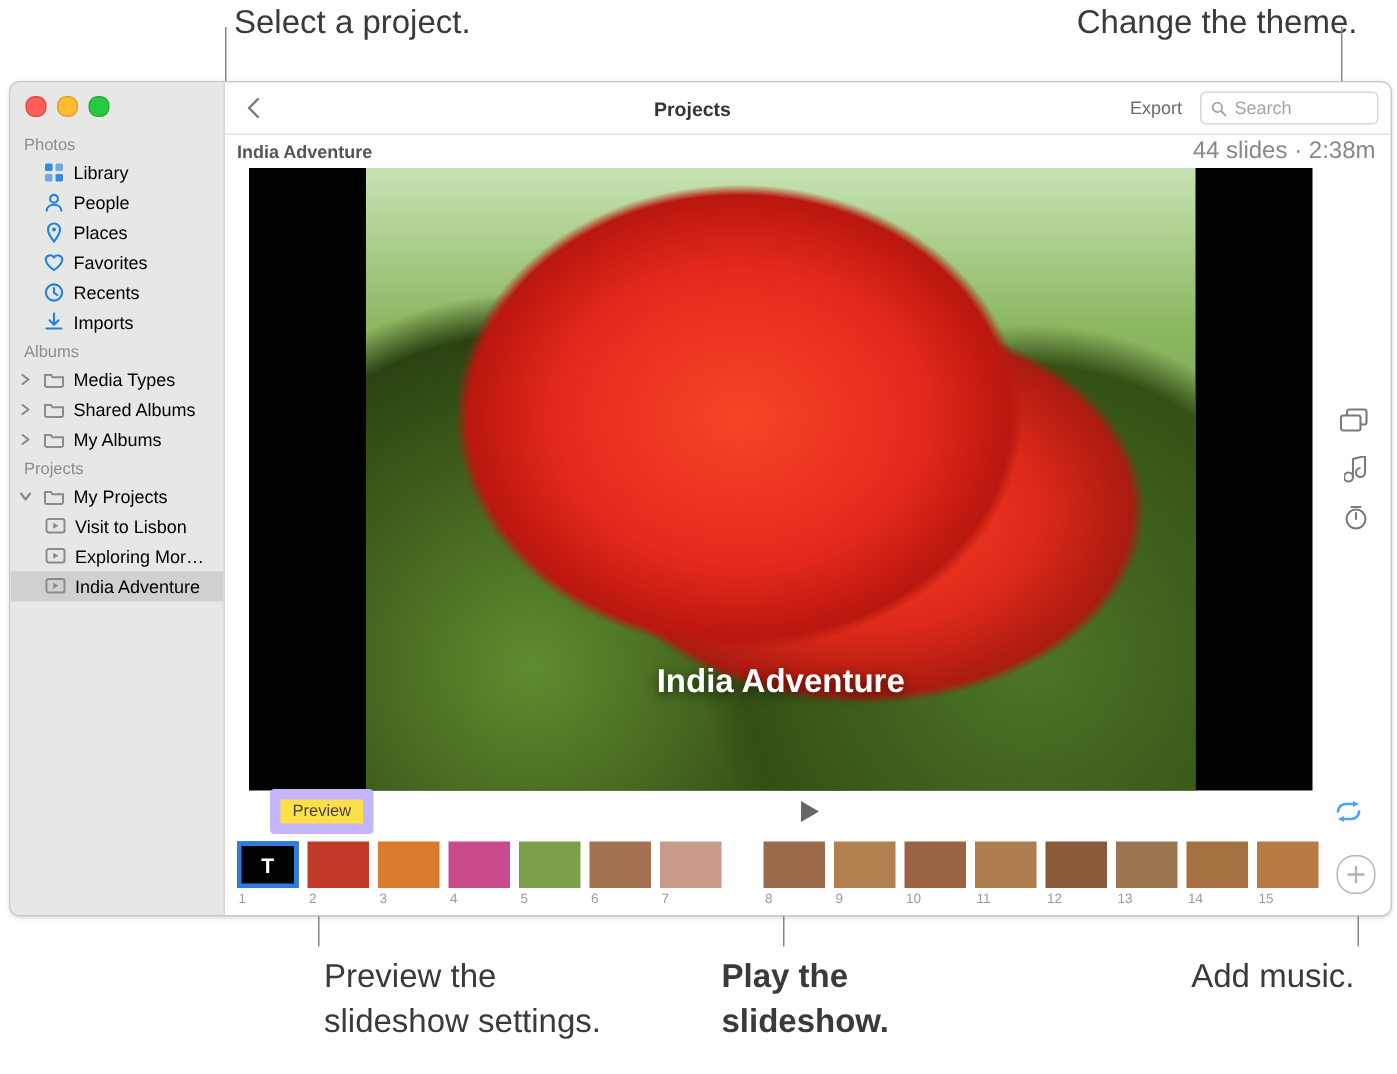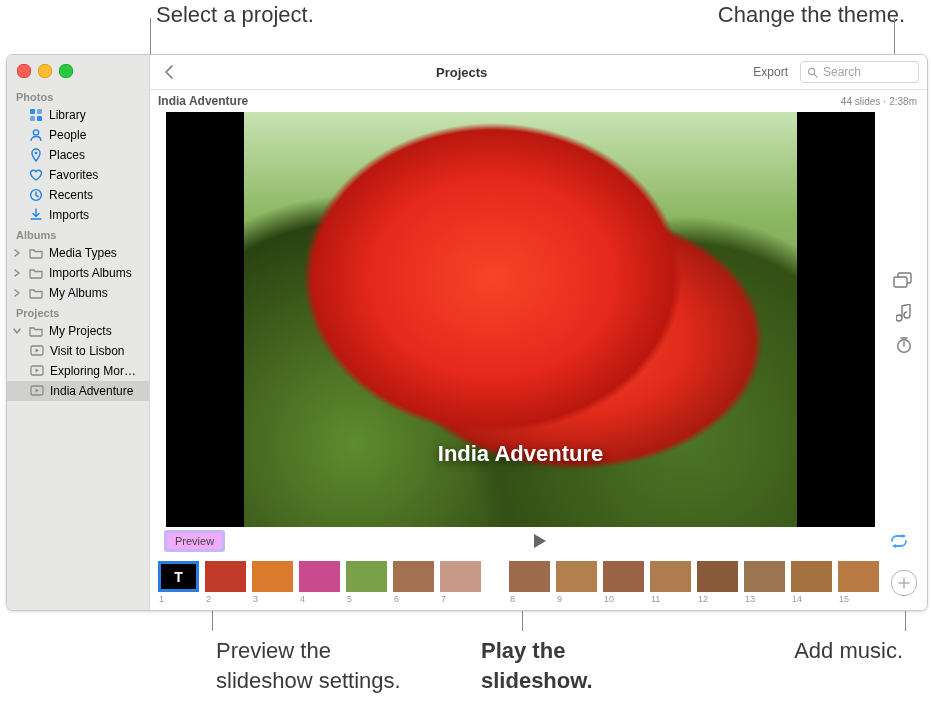--- a/index.html
+++ b/index.html
@@ -54,21 +54,21 @@
 
 .sidebar{
   width:142px;flex:0 0 142px;
   background:var(--sidebar-bg);
   border-right:1px solid var(--sidebar-border);
   padding-top:32px;
   font-size:12px;
   overflow:hidden;
 }
 .section-header{
-  padding:4px 9px 2px;color:#8d8d8d;font-weight:700;font-size:11px;
+  padding:4px 9px 2px;color:#8d8d8d;font-weight:400;font-size:11px;
 }
 .row{
   display:flex;align-items:center;
   padding:3px 4px 3px 6px;
   gap:5px;
   color:#000000;
   cursor:default;
 }
 .row .chev{width:10px;color:#777;}
 .row .icon{width:16px;display:flex;justify-content:center;color:#1d82e5;}
@@ -93,21 +93,21 @@
 }
 .searchbox .sicon{color:#a5a5a5;}
 .searchbox .splc{color:#a5a5a5;font-size:12px;}
 
 .proj-header{
   height:22px;display:flex;align-items:center;padding:0 10px 0 8px;
   font-size:12px;color:#555;
 }
 .proj-header .name{font-weight:600;font-size:12px;}
 .proj-header .spacer{flex:1;}
-.proj-header .meta{color:#888;font-size:10px;}
+.proj-header .meta{color:#888;font-size:16px;}
 
 .viewer-row{
   flex:1;display:flex;min-height:0;
 }
 .viewer{
   flex:1;background:#000;display:flex;align-items:center;justify-content:center;position:relative;
   margin:0 6px 0 16px;
 }
 .photo{
   width:78%;height:100%;position:relative;overflow:hidden;
@@ -125,22 +125,22 @@
   width:46px;flex:0 0 46px;display:flex;flex-direction:column;align-items:center;
   gap:14px;padding-top:160px;
 }
 .side-tools .tool{color:#7b7b7b;cursor:default;}
 
 .controlbar{
   height:28px;display:flex;align-items:center;padding:0 14px;
   position:relative;
 }
 .preview-btn{
-  font-size:11px;color:#444;background:#f0abfc;border:3px solid #c4b5fd;border-radius:3px;
-  padding:2px 8px;margin-left:0;cursor:default;
+  font-size:11px;color:#444;background:#fde047;border:7px solid #c4b5fd;border-radius:3px;
+  padding:2px 8px;margin-left:16px;cursor:default;
 }
 .play-btn{color:#666;position:absolute;left:50%;transform:translateX(-50%);cursor:default;}
 .loop-btn{color:#4aa3ff;margin-left:auto;margin-right:4px;cursor:default;}
 
 .thumbstrip{
   display:flex;align-items:flex-start;padding:6px 0 6px 8px;
   background:#fff;gap:6px;
   overflow:hidden;
 }
 .thumbcell{display:flex;flex-direction:column;align-items:flex-start;}
@@ -269,21 +269,21 @@
           <span class="chev">
             <svg width="8" height="8" viewBox="0 0 8 8">
               <path d="M2 1l4 3-4 3" fill="none" stroke="#888" stroke-width="1.4" stroke-linecap="round" stroke-linejoin="round"></path>
             </svg>
           </span>
           <span class="icon">
             <svg width="14" height="12" viewBox="0 0 14 12">
               <path d="M1 3h4l1 1.5h7V10a1 1 0 0 1-1 1H2a1 1 0 0 1-1-1z" fill="none" stroke="#8a8a8a" stroke-width="1.3"></path>
             </svg>
           </span>
-          <span class="label">Imports Albums</span>
+          <span class="label">Shared Albums</span>
         </div>
         <div class="row">
           <span class="chev">
             <svg width="8" height="8" viewBox="0 0 8 8">
               <path d="M2 1l4 3-4 3" fill="none" stroke="#888" stroke-width="1.4" stroke-linecap="round" stroke-linejoin="round"></path>
             </svg>
           </span>
           <span class="icon">
             <svg width="14" height="12" viewBox="0 0 14 12">
               <path d="M1 3h4l1 1.5h7V10a1 1 0 0 1-1 1H2a1 1 0 0 1-1-1z" fill="none" stroke="#8a8a8a" stroke-width="1.3"></path>

